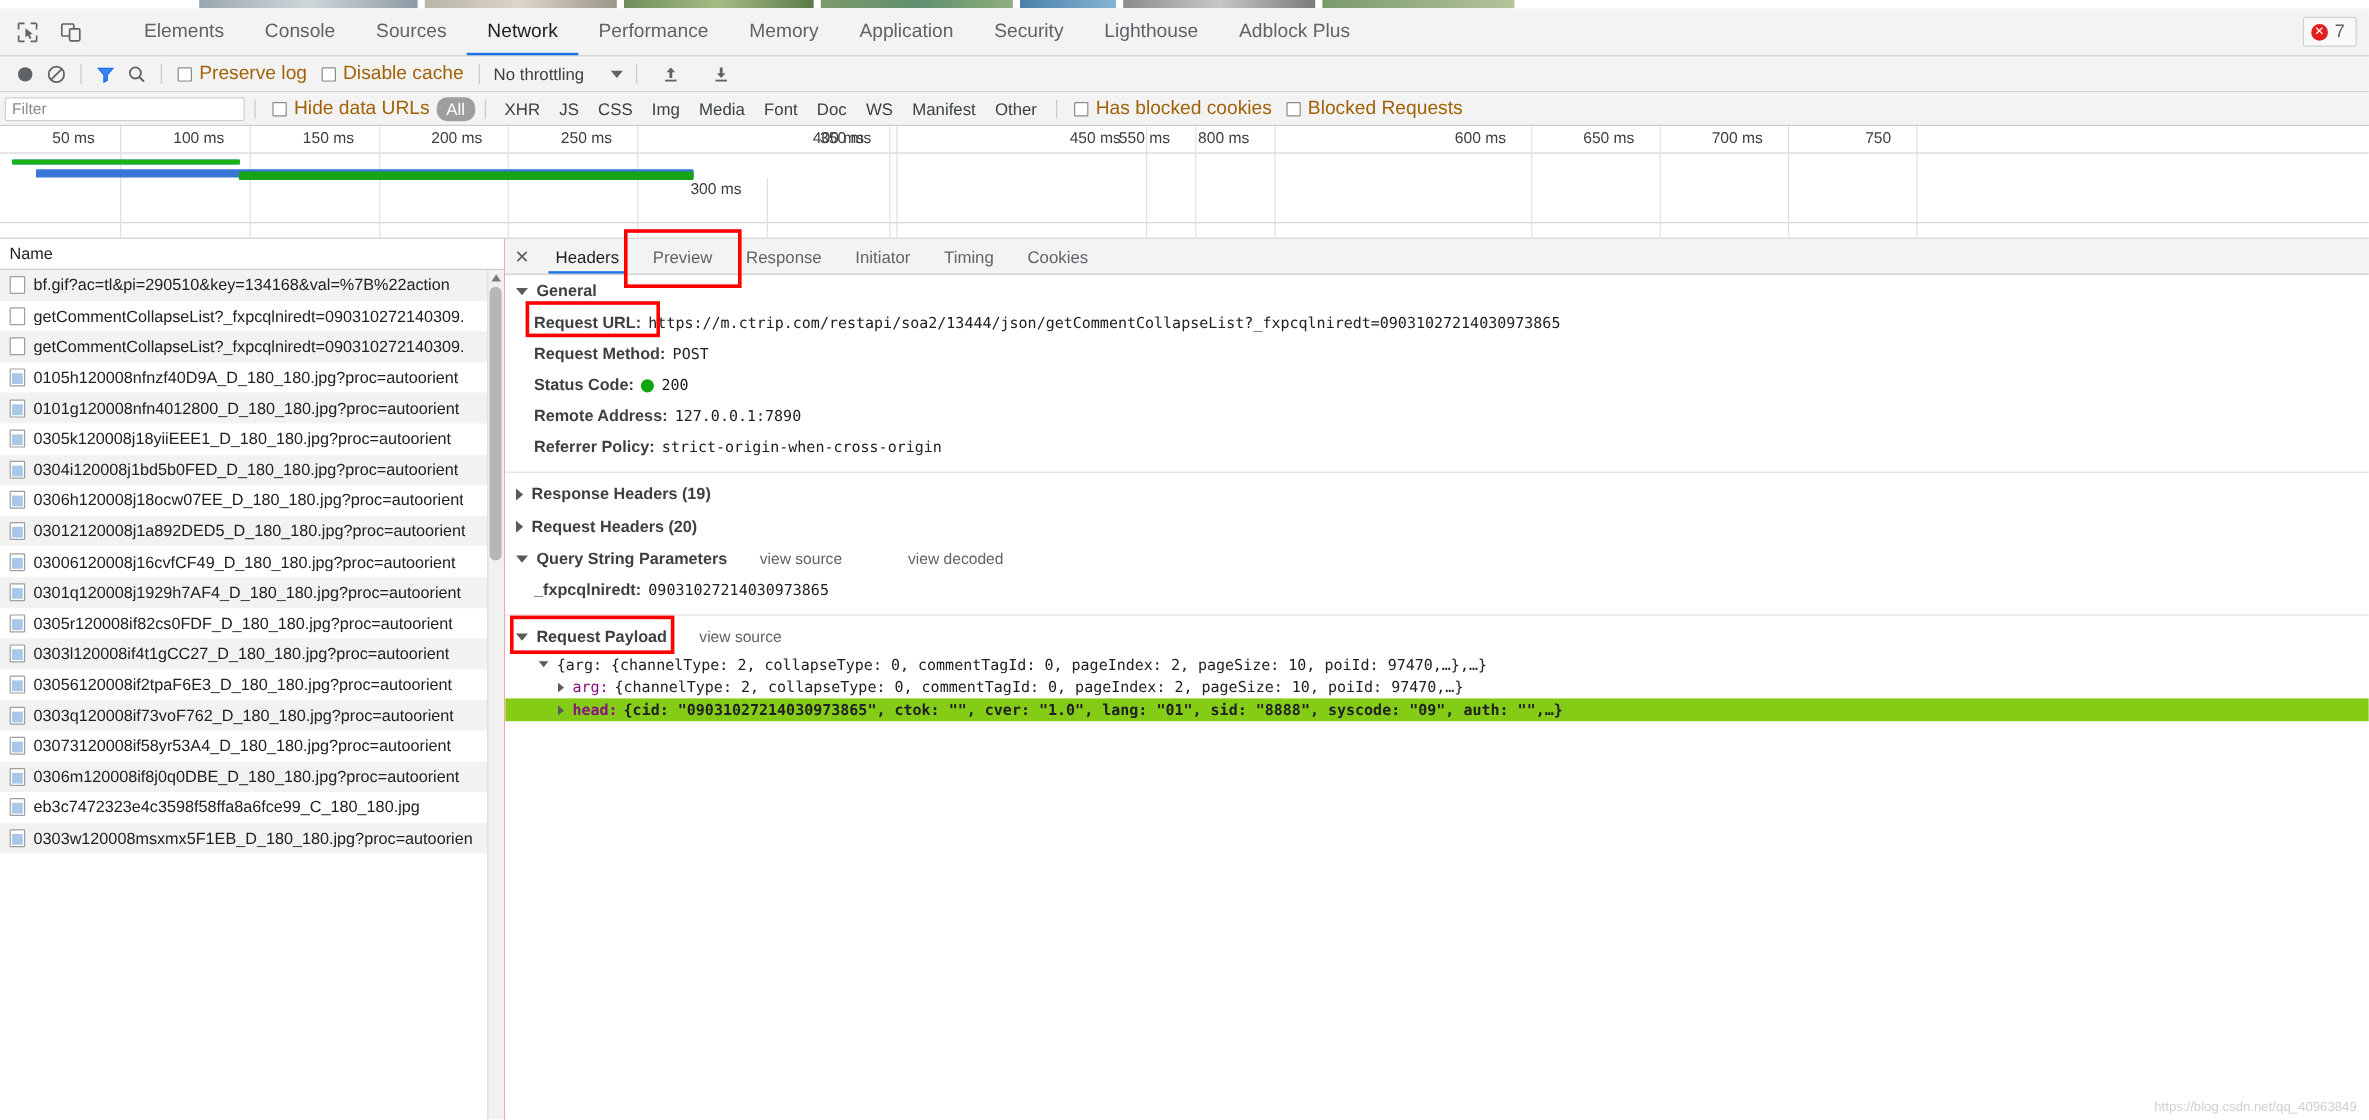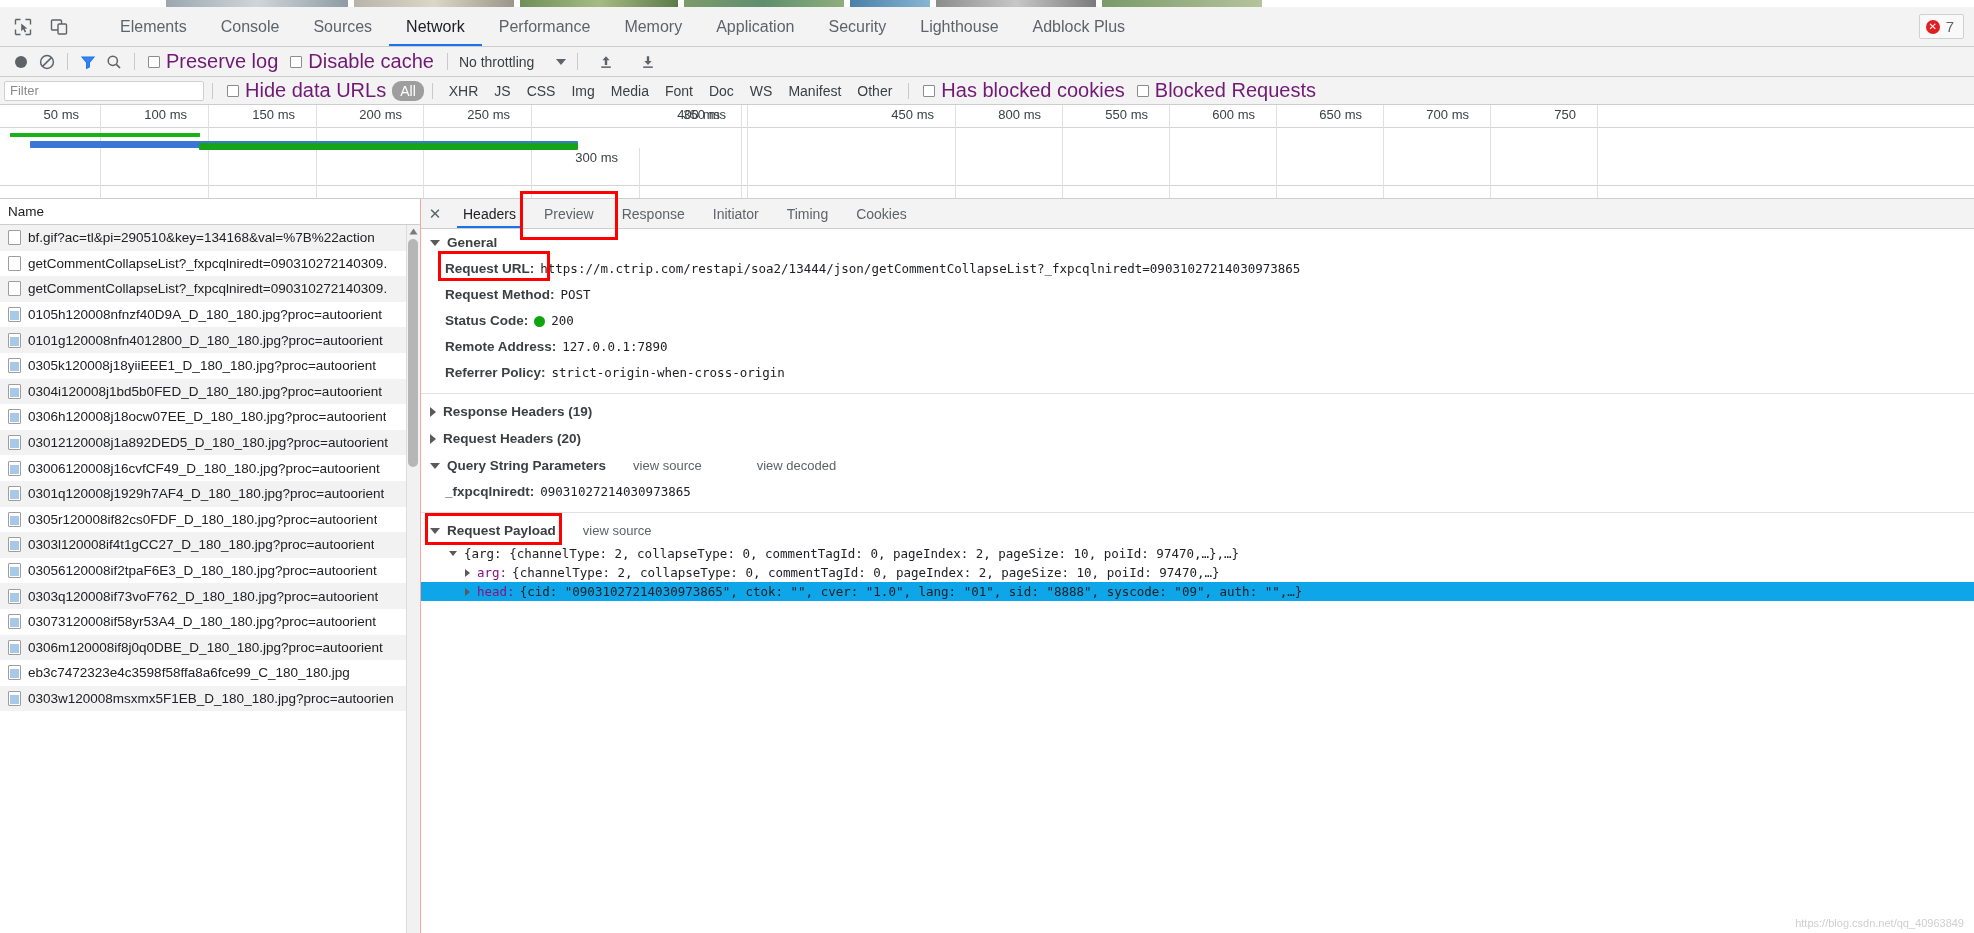--- a/index.html
+++ b/index.html
@@ -73,21 +73,21 @@
     background: #f3f3f3; border-bottom: 1px solid #cdcdcd;
     display: flex; align-items: center; padding: 0 8px; gap: 0px;
   }
   .cbtn { width: 26px; height: 26px; display: flex; align-items: center; justify-content: center; cursor: pointer; }
   .cb-sep { width: 1px; height: 17px; background: #c9c9c9; margin: 0 7px; }
   .chk-wrap { display: flex; align-items: center; gap: 6px; cursor: pointer; padding: 0 6px; }
   .chk {
     width: 12px; height: 12px; border: 1px solid #8c8c8c; border-radius: 1px;
     background: #fff; flex: 0 0 auto;
   }
-  .chk-label { font-size: 20px; color: #701a75; white-space: nowrap; }
+  .chk-label { font-size: 16px; color: #a16207; white-space: nowrap; }
   .throttle {
     display: flex; align-items: center; gap: 22px;
     font-size: 14px; color: #3c4043; padding: 0 4px; cursor: pointer;
   }
   .caret-dn { width: 0; height: 0; border-left: 5px solid transparent; border-right: 5px solid transparent; border-top: 6px solid #5f6368; }
 
   
   .filterbar {
     height: 28px; min-height: 28px;
     background: #f3f3f3; border-bottom: 1px solid #cdcdcd;
@@ -231,21 +231,21 @@
   .divider { height: 1px; background: #e0e0e0; margin: 7px 0 4px 0; }
 
   .treerow {
     display: flex; align-items: center; gap: 5px;
     font-family: "DejaVu Sans Mono", "Liberation Mono", monospace;
     font-size: 12.5px; color: #202124;
     padding: 2px 0 2px 0; white-space: nowrap;
   }
   .treerow.lvl1 { padding-left: 28px; }
   .treerow.lvl2 { padding-left: 44px; }
-  .treerow.sel { background: #0ea5e9; }
+  .treerow.sel { background: #84cc16; font-weight: bold; }
   .tri-sm { width: 0; height: 0; flex: 0 0 auto; margin-right: 2px; }
   .tri-sm.open { border-left: 4px solid transparent; border-right: 4px solid transparent; border-top: 5px solid #5a5a5a; }
   .tri-sm.closed { border-top: 4px solid transparent; border-bottom: 4px solid transparent; border-left: 5px solid #5a5a5a; }
   .tkey { color: #881280; }
   .tpunct { color: #202124; }
 
   .watermark {
     position: absolute; right: 10px; bottom: 4px;
     font-size: 11px; color: #cfcfcf; user-select: none;
   }
@@ -435,21 +435,21 @@
         </div>
         <div class="ov-tick" style="left: 0px; width: 742px;">
           <span>400 ms</span>
         </div>
         <div class="ov-tick" style="left: 0px; width: 956px;">
           <span>450 ms</span>
         </div>
         <div class="ov-tick" style="left: 0px; width: 1063px;">
           <span>800 ms</span>
         </div>
-        <div class="ov-tick" style="left: 0px; width: 1170px; text-decoration: underline;">
+        <div class="ov-tick" style="left: 0px; width: 997px; text-decoration: underline;">
           <span>550 ms</span>
         </div>
         <div class="ov-tick" style="left: 0px; width: 1277px;">
           <span>600 ms</span>
         </div>
         <div class="ov-tick" style="left: 0px; width: 1384px;">
           <span>650 ms</span>
         </div>
         <div class="ov-tick" style="left: 0px; width: 1491px;">
           <span>700 ms</span>

